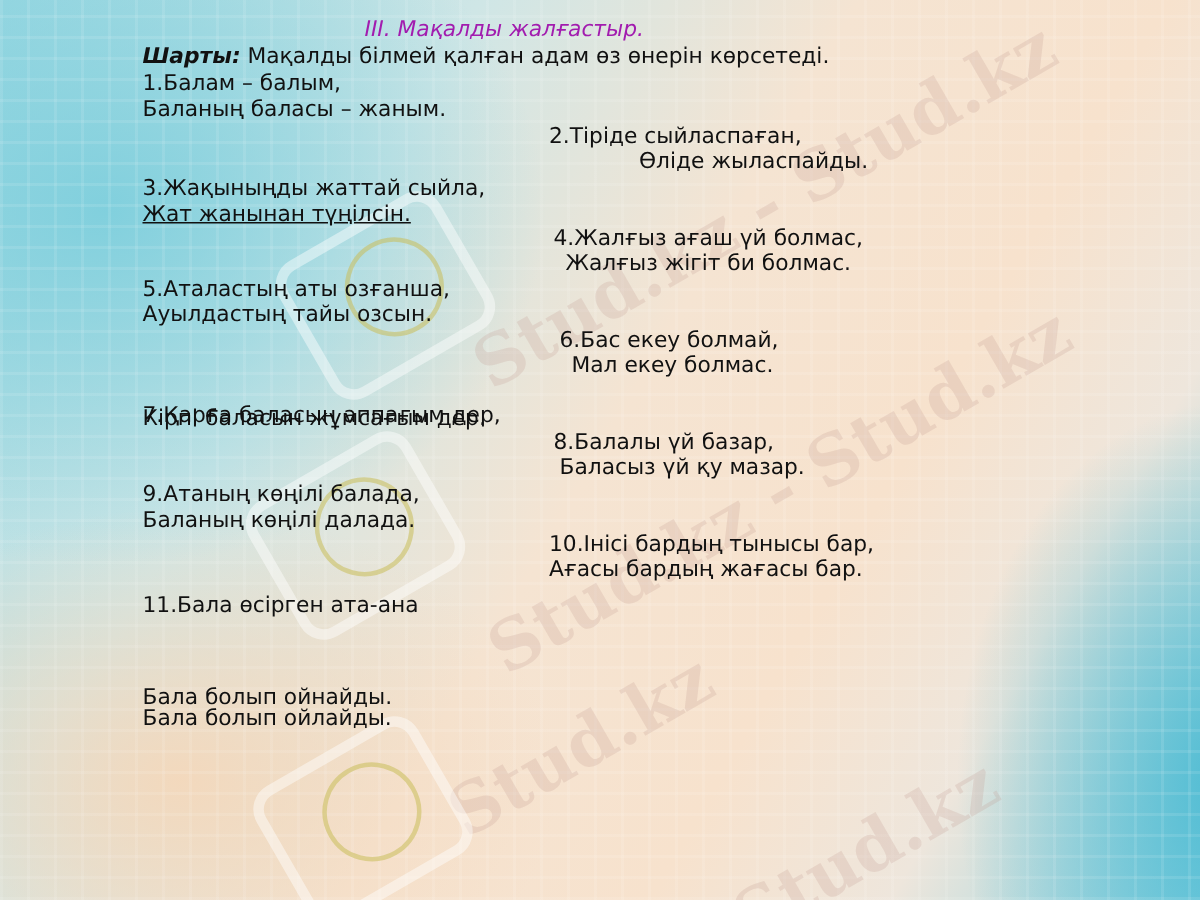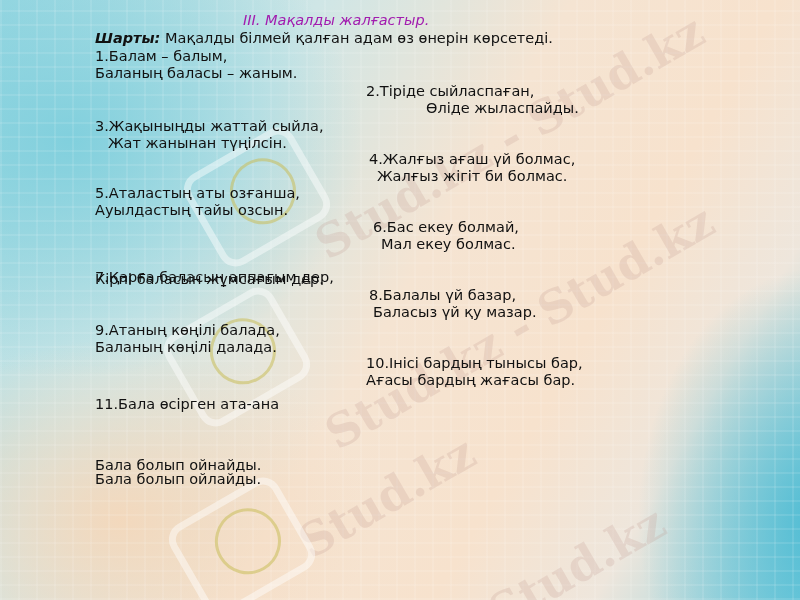--- a/index.html
+++ b/index.html
@@ -58,21 +58,21 @@
   <div class="title">ІІІ. Мақалды жалғастыр.</div>
 
   <div class="line" style="left:95px; top:30px;">
     <span class="bi">Шарты:</span><span> Мақалды білмей қалған адам өз өнерін көрсетеді.</span>
   </div>
 
   <div class="line" style="left:95px; top:48px;">1.Балам – балым,</div>
   <div class="line" style="left:95px; top:65px;">Баланың баласы – жаным.</div>
 
   <div class="line" style="left:95px; top:118px;">3.Жақыныңды жаттай сыйла,</div>
-  <div class="line" style="left:108px; top:135px;">Жат жанынан түңілсін.</div>
+  <div class="line" style="left:95px; top:135px;text-decoration:underline;">Жат жанынан түңілсін.</div>
 
   <div class="line" style="left:95px; top:185px;">5.Аталастың аты озғанша,</div>
   <div class="line" style="left:95px; top:202px;">Ауылдастың тайы озсын.</div>
 
   <div class="line" style="left:95px; top:269px;">7.Қарға баласын аппағым дер,</div>
   <div class="line" style="left:95px; top:271px;"> Кірпі баласын жұмсағым дер.</div>
 
   <div class="line" style="left:95px; top:322px;">9.Атаның көңілі балада,</div>
   <div class="line" style="left:95px; top:339px;">Баланың көңілі далада.</div>
 

